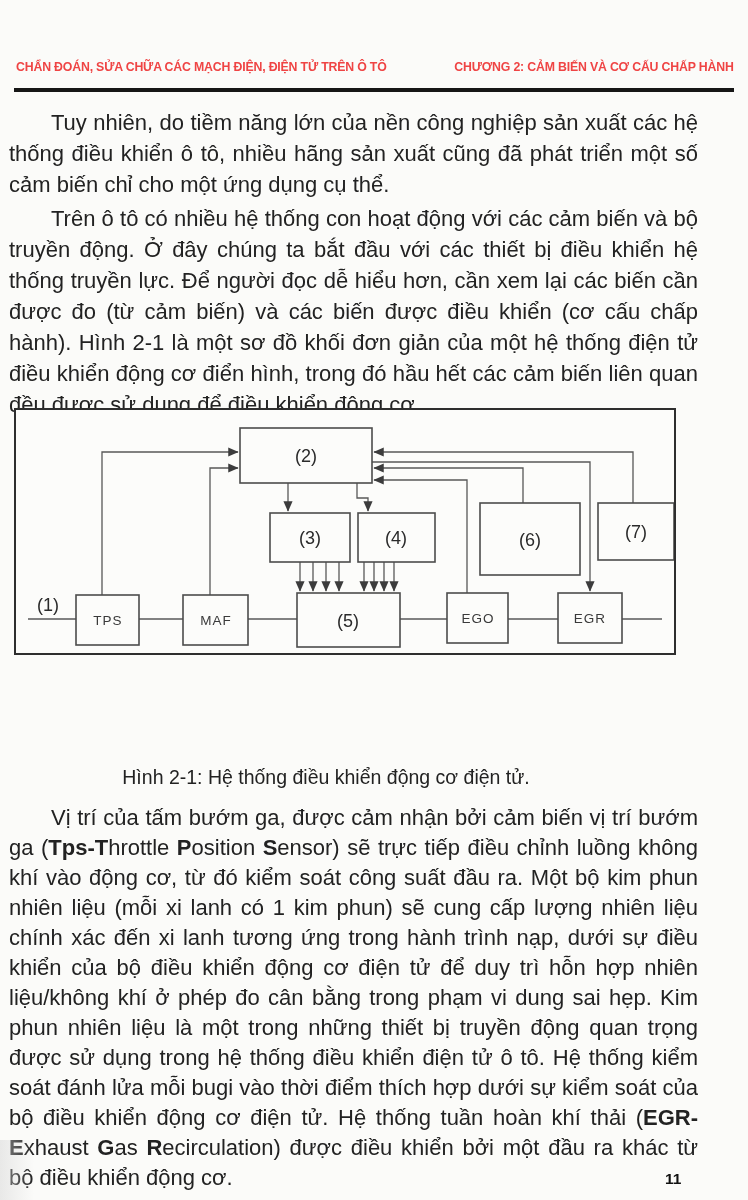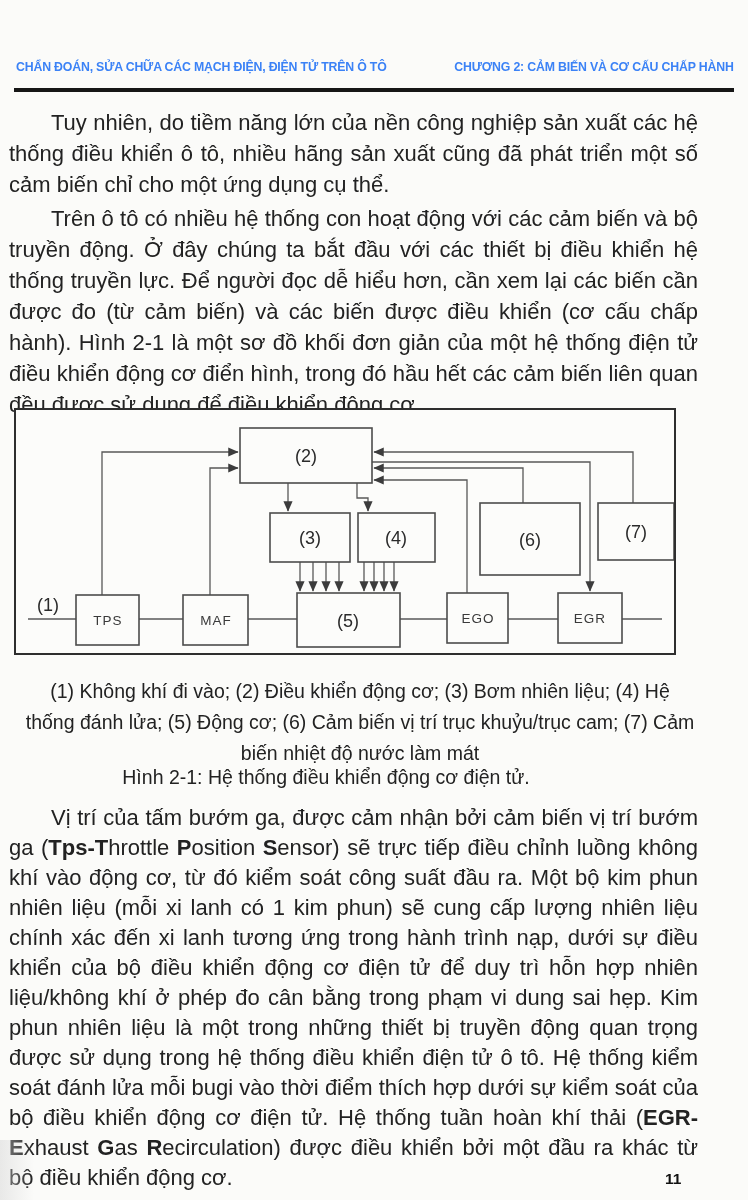--- a/index.html
+++ b/index.html
@@ -12,21 +12,21 @@
     overflow:hidden;
   }
   .scan-edge{
     position:absolute;left:0;bottom:0;width:34px;height:60px;
     background:linear-gradient(90deg,#d9d9d9,rgba(250,250,248,0));
     opacity:.55;
   }
   .header{
     position:absolute;left:16px;right:14px;top:59px;
     display:flex;justify-content:space-between;align-items:flex-end;
-    font-weight:700;font-size:13.4px;letter-spacing:-0.2px;color:#3b82f6;
+    font-weight:700;font-size:13.4px;letter-spacing:-0.2px;color:#ef4444;
     white-space:nowrap;
   }
   .header .hL{display:inline-block;transform:scaleX(.92);transform-origin:left center;}
   .header .hR{display:inline-block;transform:scaleX(.92);transform-origin:right center;}
   .rule{
     position:absolute;left:14px;right:14px;top:88px;height:3.5px;background:#161616;
   }
   .para{
     position:absolute;left:9px;width:689px;
     font-size:22px;line-height:31px;text-align:justify;color:#222;
@@ -131,21 +131,20 @@
       <text class="lbl" x="332" y="217">(5)</text>
       <text class="lbl" x="514" y="136">(6)</text>
       <text class="lbl" x="620" y="128">(7)</text>
       <text class="lbl-sm" x="92" y="215">TPS</text>
       <text class="lbl-sm" x="200" y="215">MAF</text>
       <text class="lbl-sm" x="462" y="213">EGO</text>
       <text class="lbl-sm" x="574" y="213">EGR</text>
     </svg>
   </div>
 
-  <div class="legend">(1) Không khí đi vào; (2) Điều khiển động cơ; (3) Bơm nhiên liệu; (4) Hệ thống đánh lửa; (5) Động cơ; (6) Cảm biến vị trí trục khuỷu/trục cam; (7) Cảm biến nhiệt độ nước làm mát</div>
   <div class="caption">Hình 2-1: Hệ thống điều khiển động cơ điện tử.</div>
 
   <div class="para indent" id="p3"><span>Vị trí của tấm bướm ga, được cảm nhận bởi cảm biến vị trí bướm ga (</span><b>Tps-T</b><span>hrottle </span><b>P</b><span>osition </span><b>S</b><span>ensor) sẽ trực tiếp điều chỉnh luồng không khí vào động cơ, từ đó kiểm soát công suất đầu ra. Một bộ kim phun nhiên liệu (mỗi xi lanh có 1 kim phun) sẽ cung cấp lượng nhiên liệu chính xác đến xi lanh tương ứng trong hành trình nạp, dưới sự điều khiển của bộ điều khiển động cơ điện tử để duy trì hỗn hợp nhiên liệu/không khí ở phép đo cân bằng trong phạm vi dung sai hẹp. Kim phun nhiên liệu là một trong những thiết bị truyền động quan trọng được sử dụng trong hệ thống điều khiển điện tử ô tô. Hệ thống kiểm soát đánh lửa mỗi bugi vào thời điểm thích hợp dưới sự kiểm soát của bộ điều khiển động cơ điện tử. Hệ thống tuần hoàn khí thải (</span><b>EGR-E</b><span>xhaust </span><b>G</b><span>as </span><b>R</b><span>ecirculation) được điều khiển bởi một đầu ra khác từ bộ điều khiển động cơ.</span></div>
 
   <div class="pagenum">11</div>
 
   <div class="scan-edge"></div>
 </div>
 
 </body></html>

